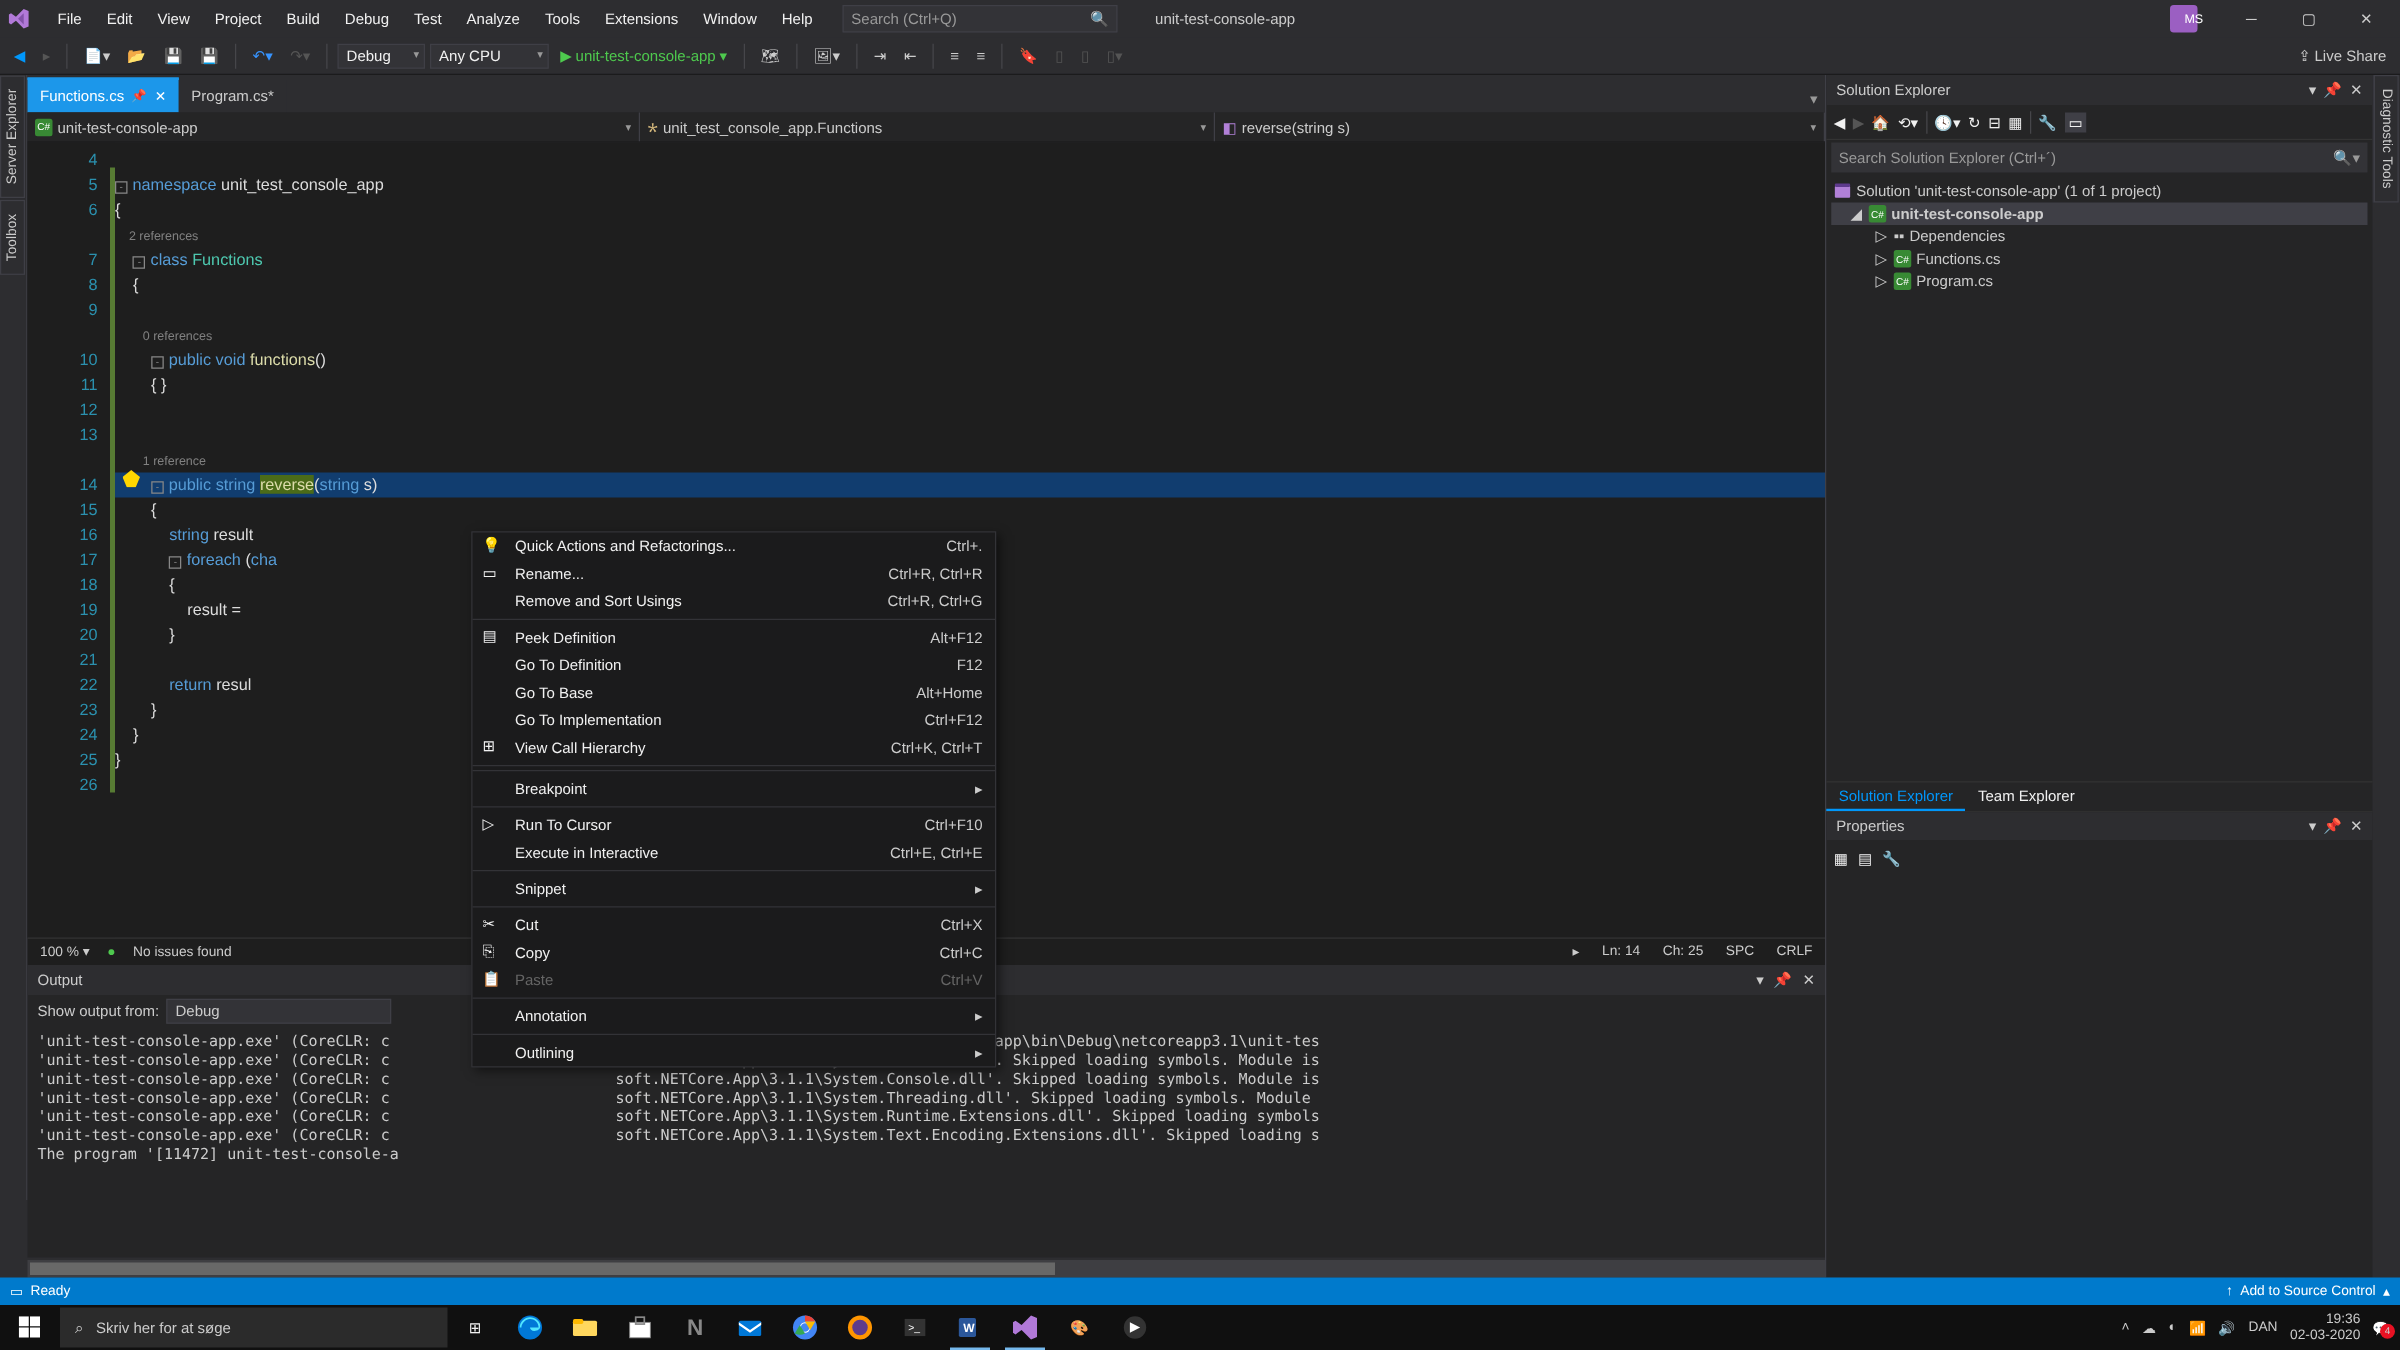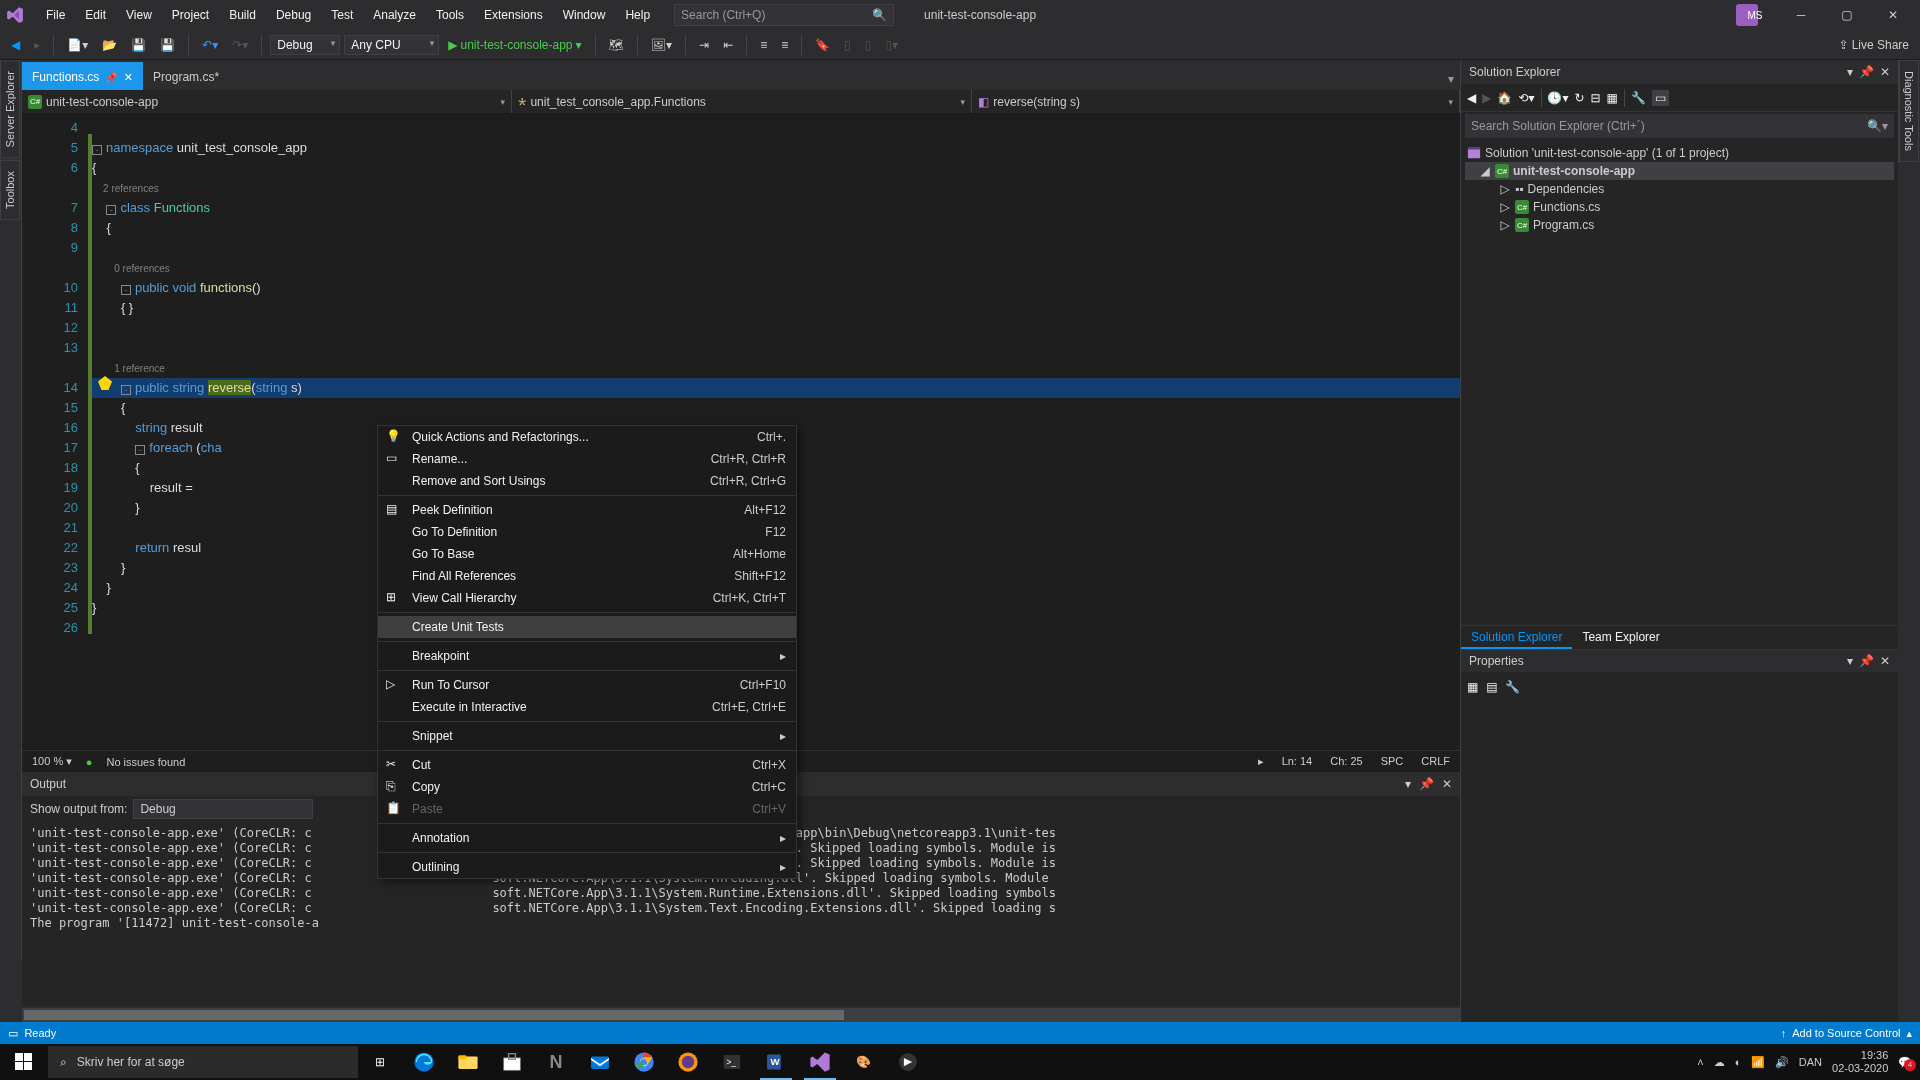--- a/index.html
+++ b/index.html
@@ -291,32 +291,29 @@
     </div>
     <div class="row">
       <span>Go To Definition</span>
       <span class="sc">F12</span>
     </div>
     <div class="row">
       <span>Go To Base</span>
       <span class="sc">Alt+Home</span>
     </div>
     <div class="row">
-      <span>Find All References</span>
-      <span class="sc">Shift+F12</span>
+      <span>Go To Implementation</span>
+      <span class="sc">Ctrl+F12</span>
     </div>
     <div class="row">
       <span class="ico">⊞</span>
       <span>View Call Hierarchy</span>
       <span class="sc">Ctrl+K, Ctrl+T</span>
     </div>
     <div class="sep"></div>
-    <div class="row hover">
-      <span>Create Unit Tests</span>
-    </div>
     <div class="sep"></div>
     <div class="row">
       <span>Breakpoint</span>
       <span class="sub">▸</span>
     </div>
     <div class="sep"></div>
     <div class="row">
       <span class="ico">▷</span>
       <span>Run To Cursor</span>
       <span class="sc">Ctrl+F10</span>

